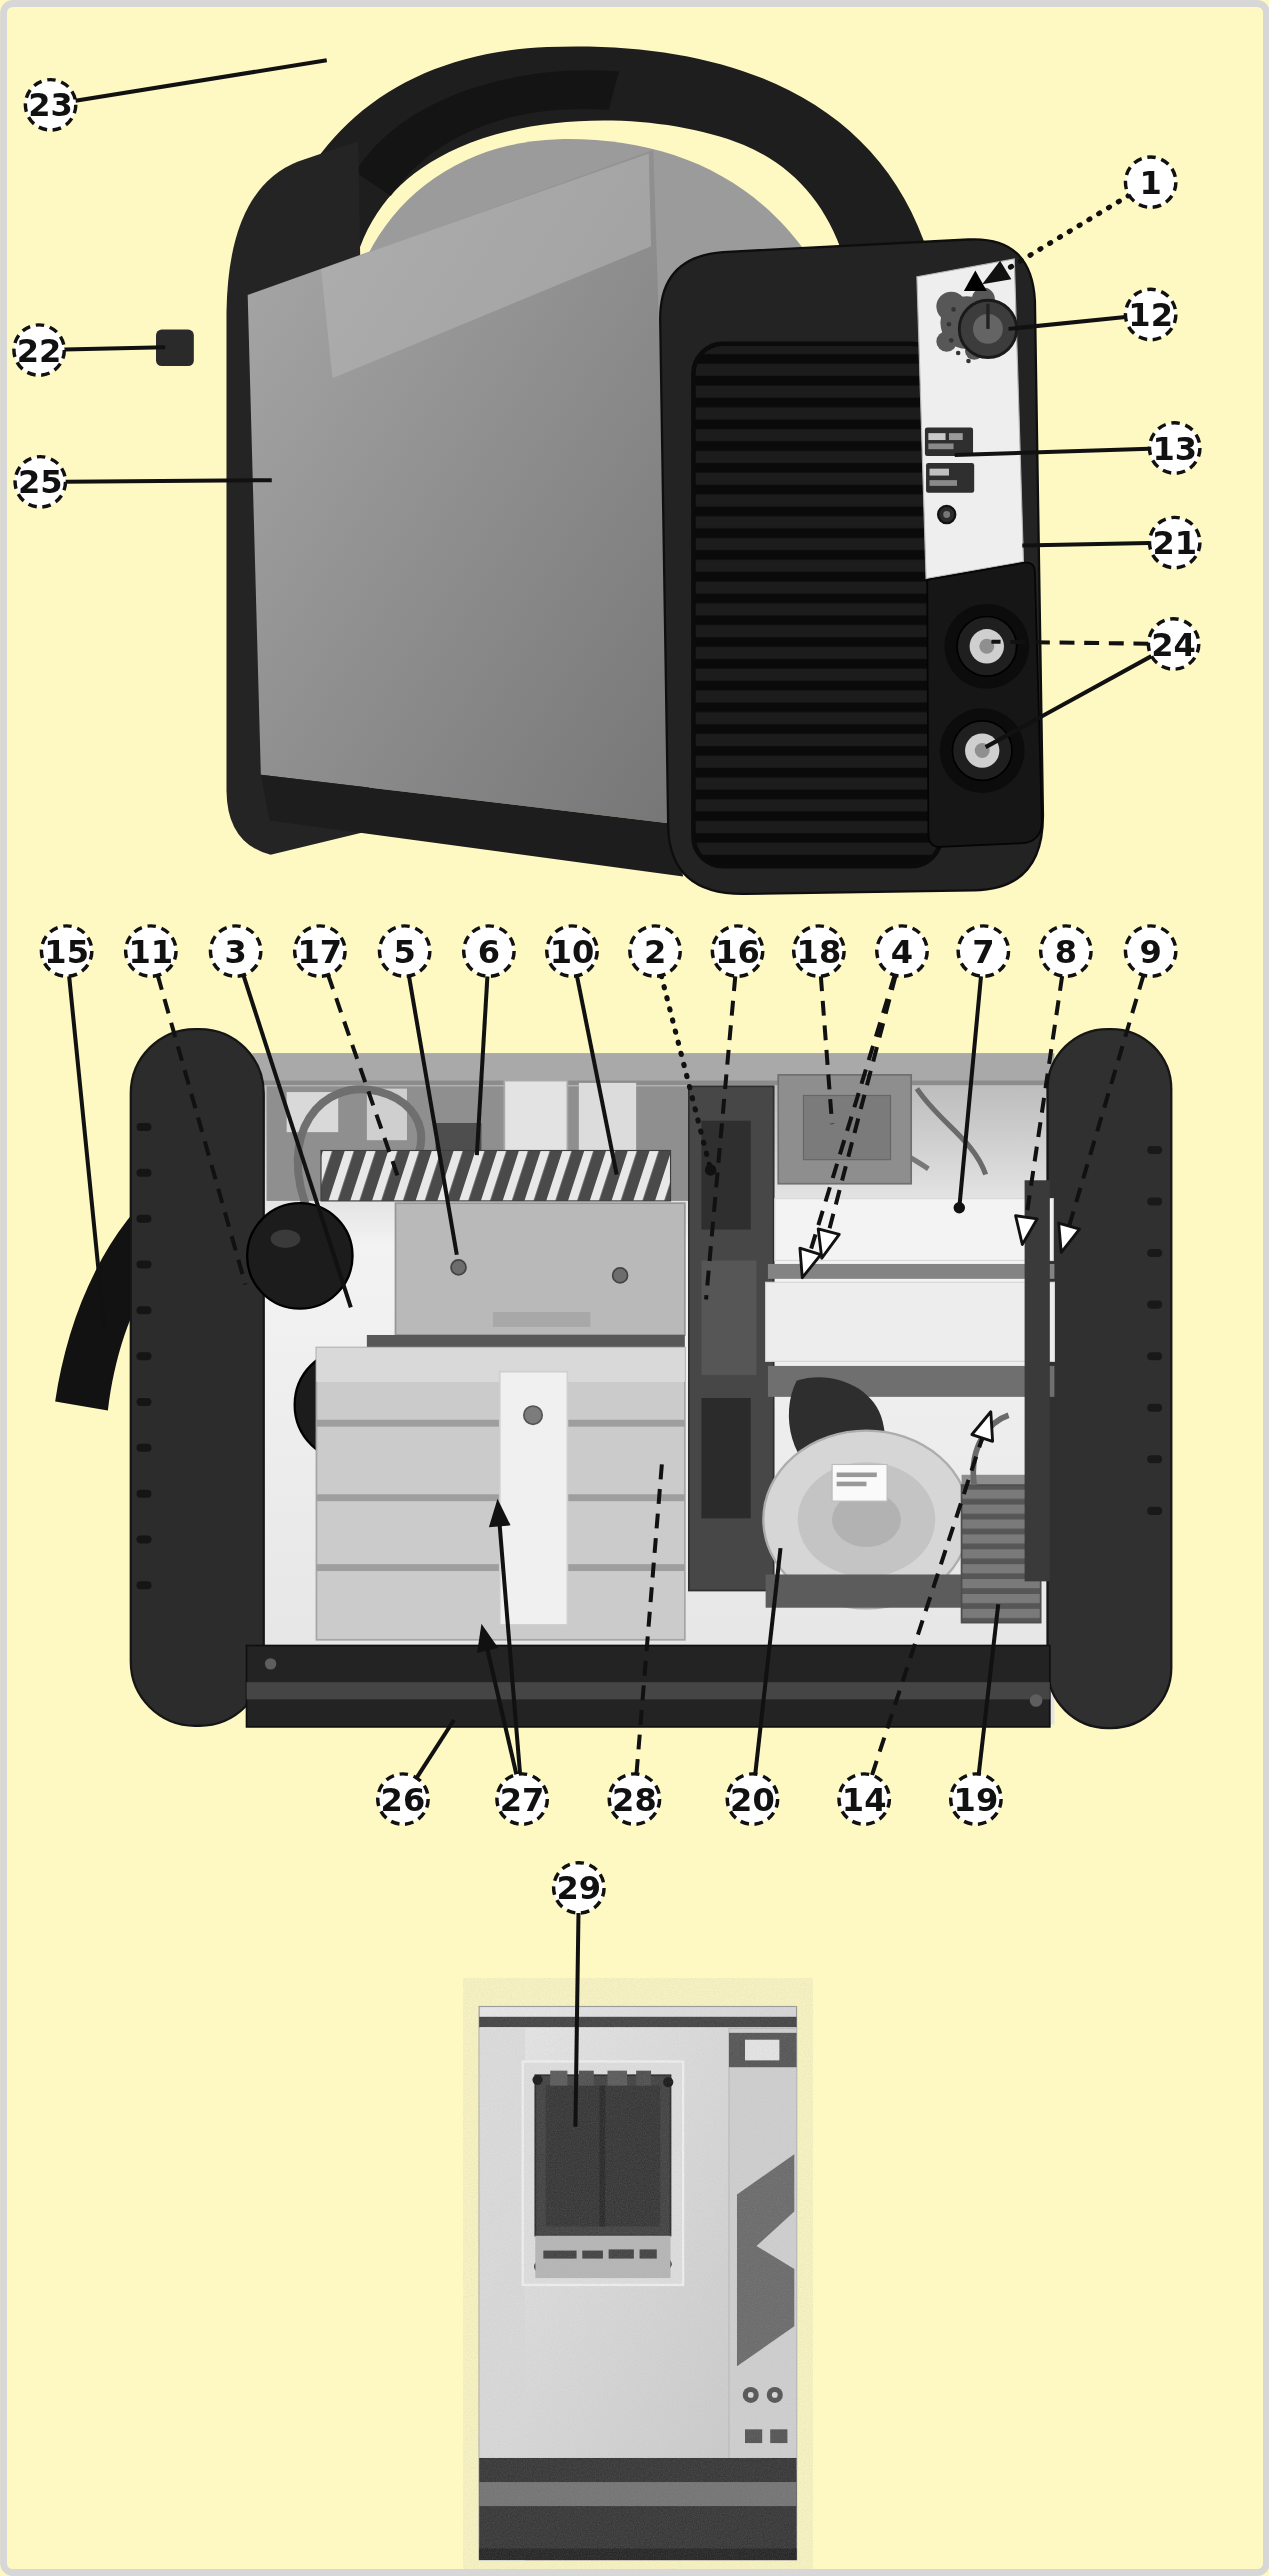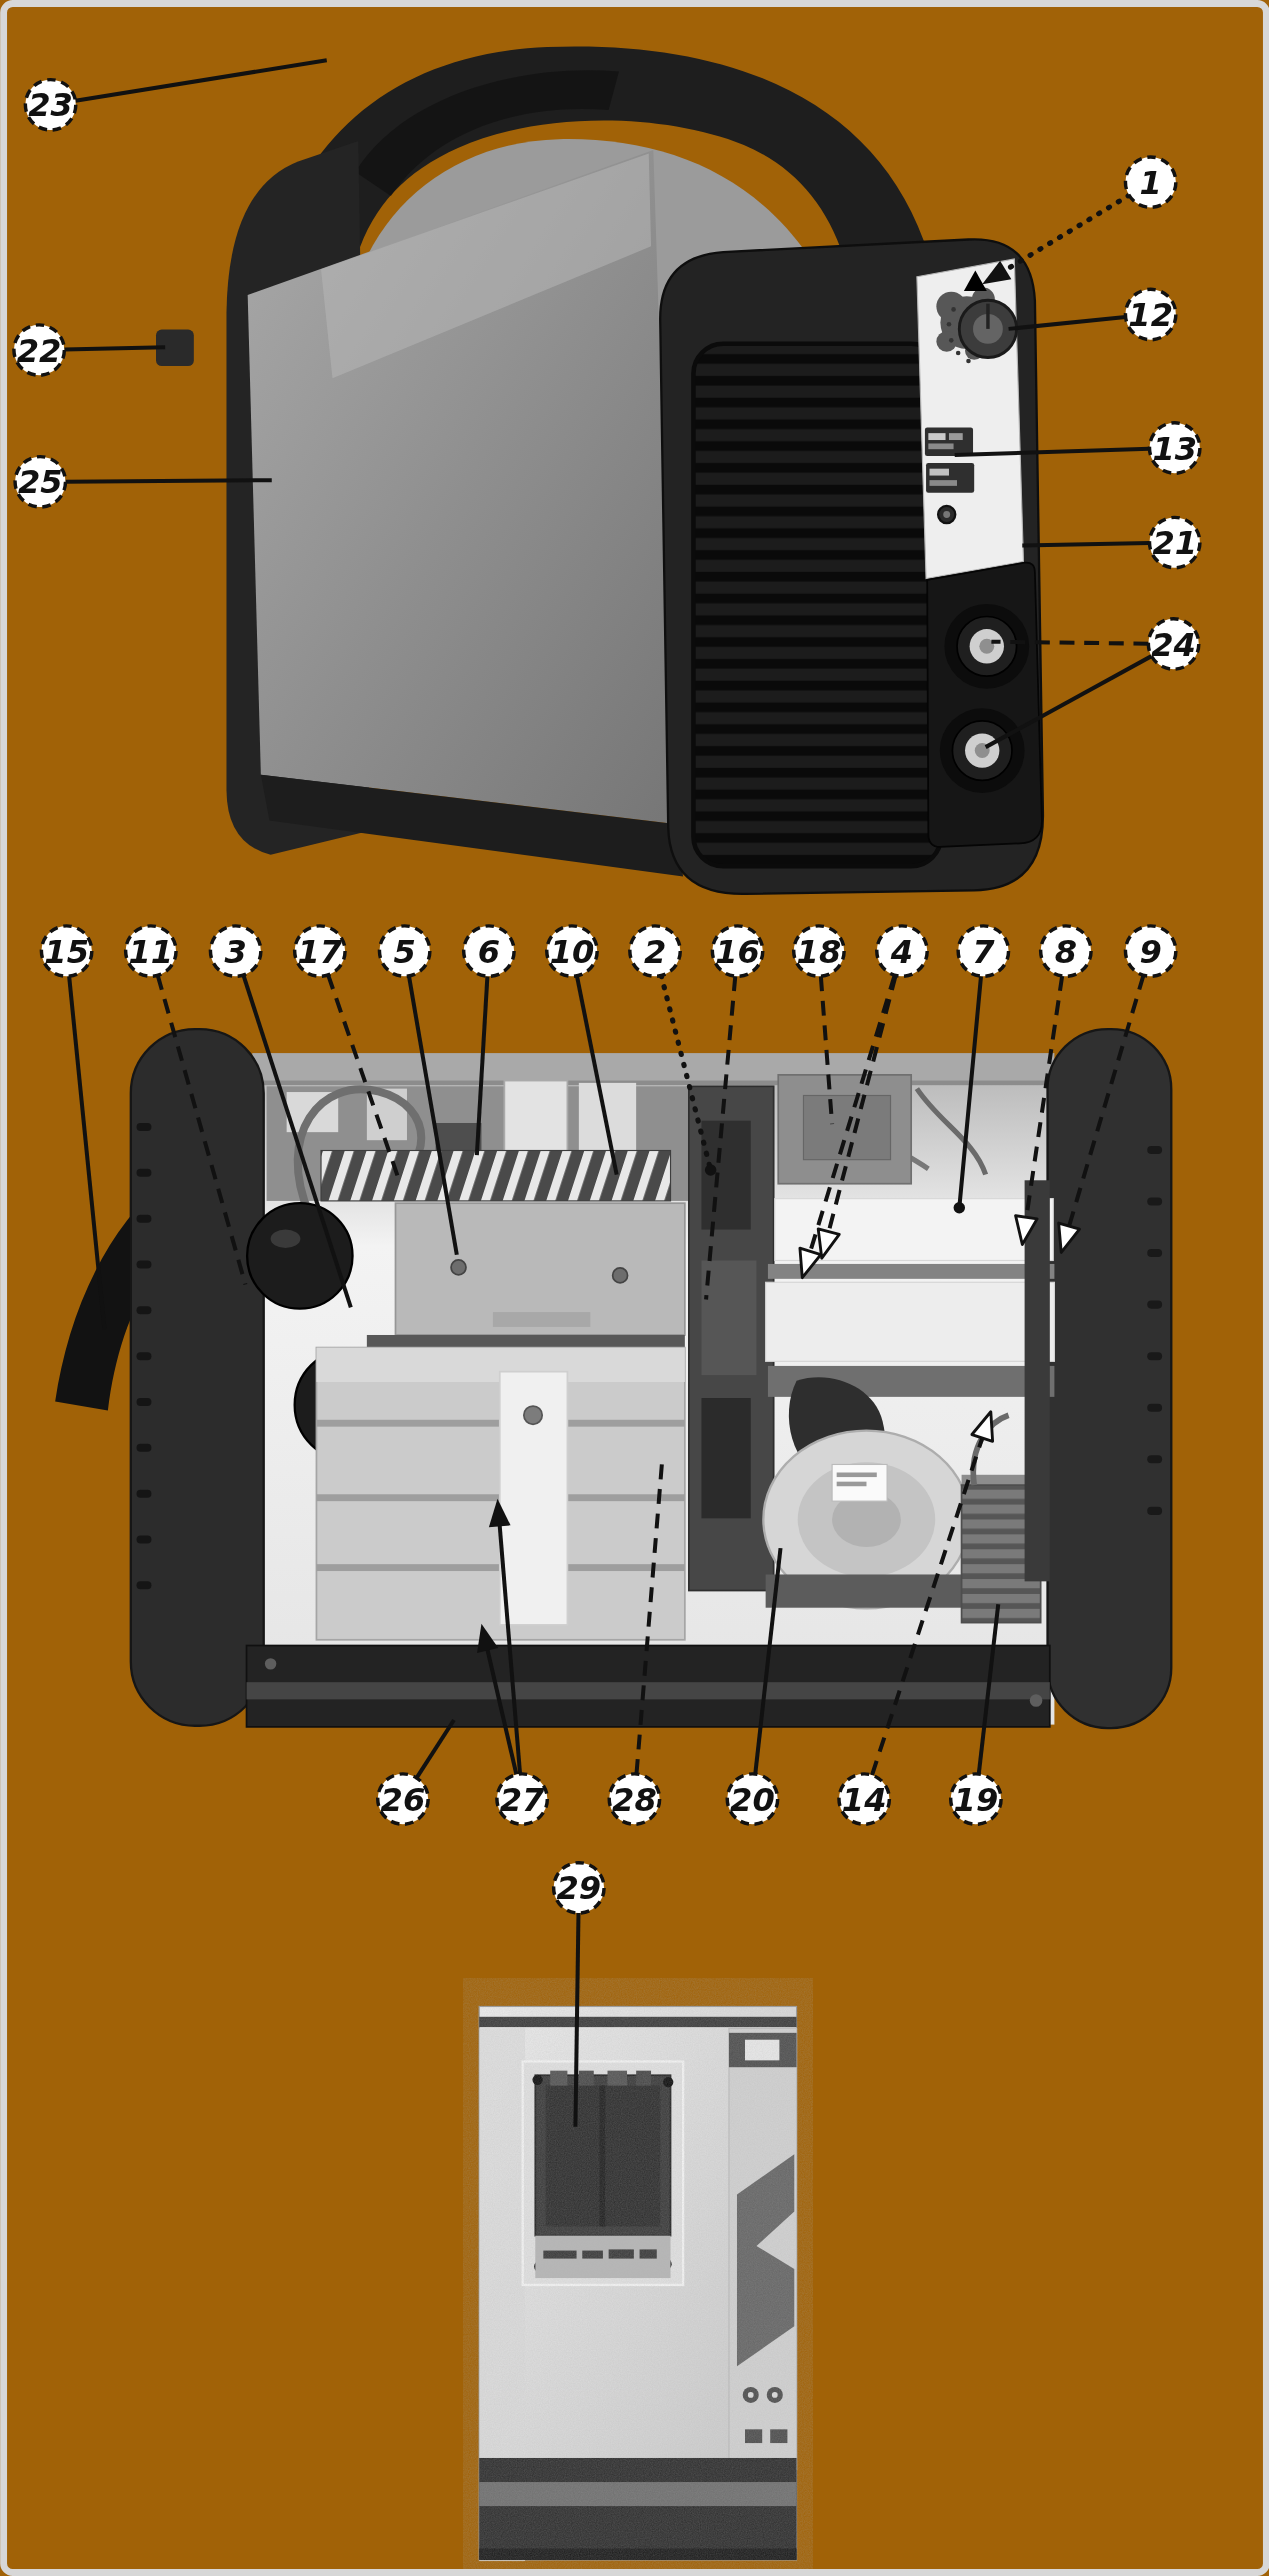--- a/index.html
+++ b/index.html
@@ -1,16 +1,16 @@
 <!DOCTYPE html>
 <html style="font-size:9.2px"><head>
 <meta charset="utf-8">
 <style>
   html,body{margin:0;padding:0;background:#ffffff;}
-  .page{position:relative;width:1270px;height:2576px;background:#a16207;font-family:"DejaVu Sans", sans-serif;font-style:italic;}
+  .page{position:relative;width:1270px;height:2576px;background:#fef9c3;font-family:"DejaVu Sans", sans-serif;}
   svg{display:block;}
   text.callout-num{font-family:"DejaVu Sans", sans-serif;font-weight:bold;}
 </style>
 </head>
 <body>
 
 <div class="page">
 <svg id="scene" width="1270" height="2576" viewBox="0 0 2216 4496" xmlns="http://www.w3.org/2000/svg">
   <defs>
     <pattern id="louv" width="20" height="38" patternUnits="userSpaceOnUse">

